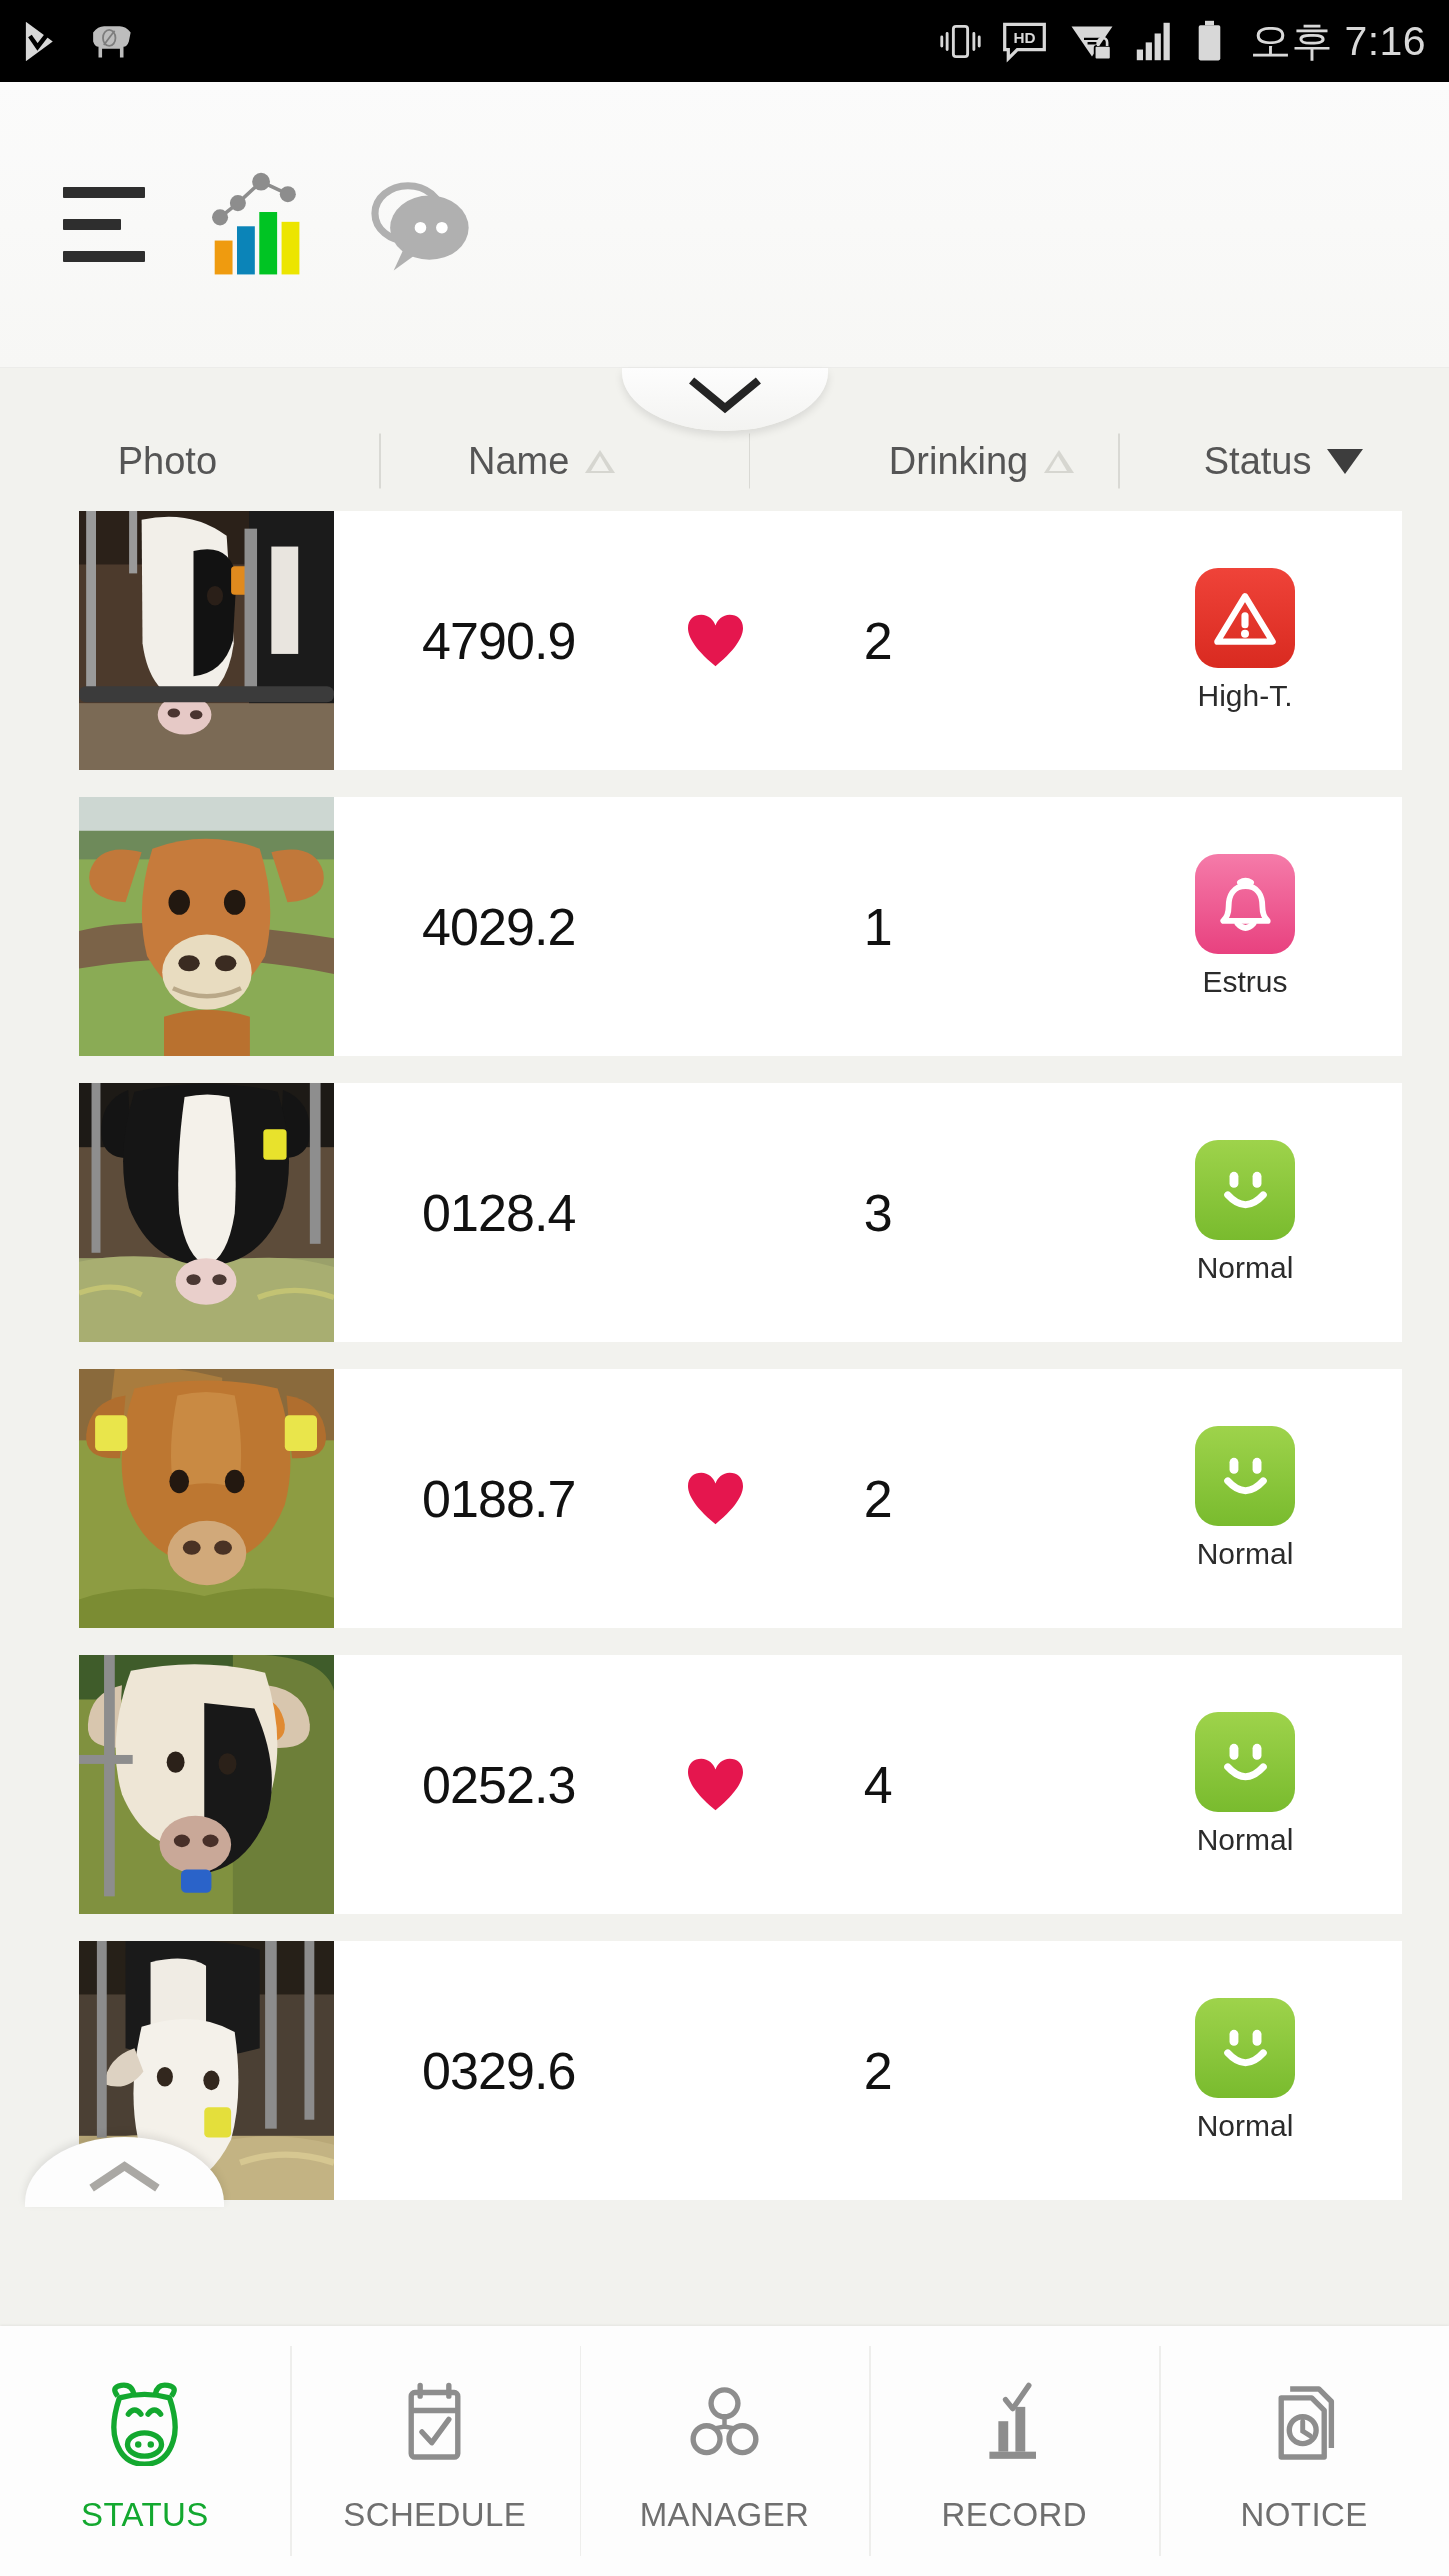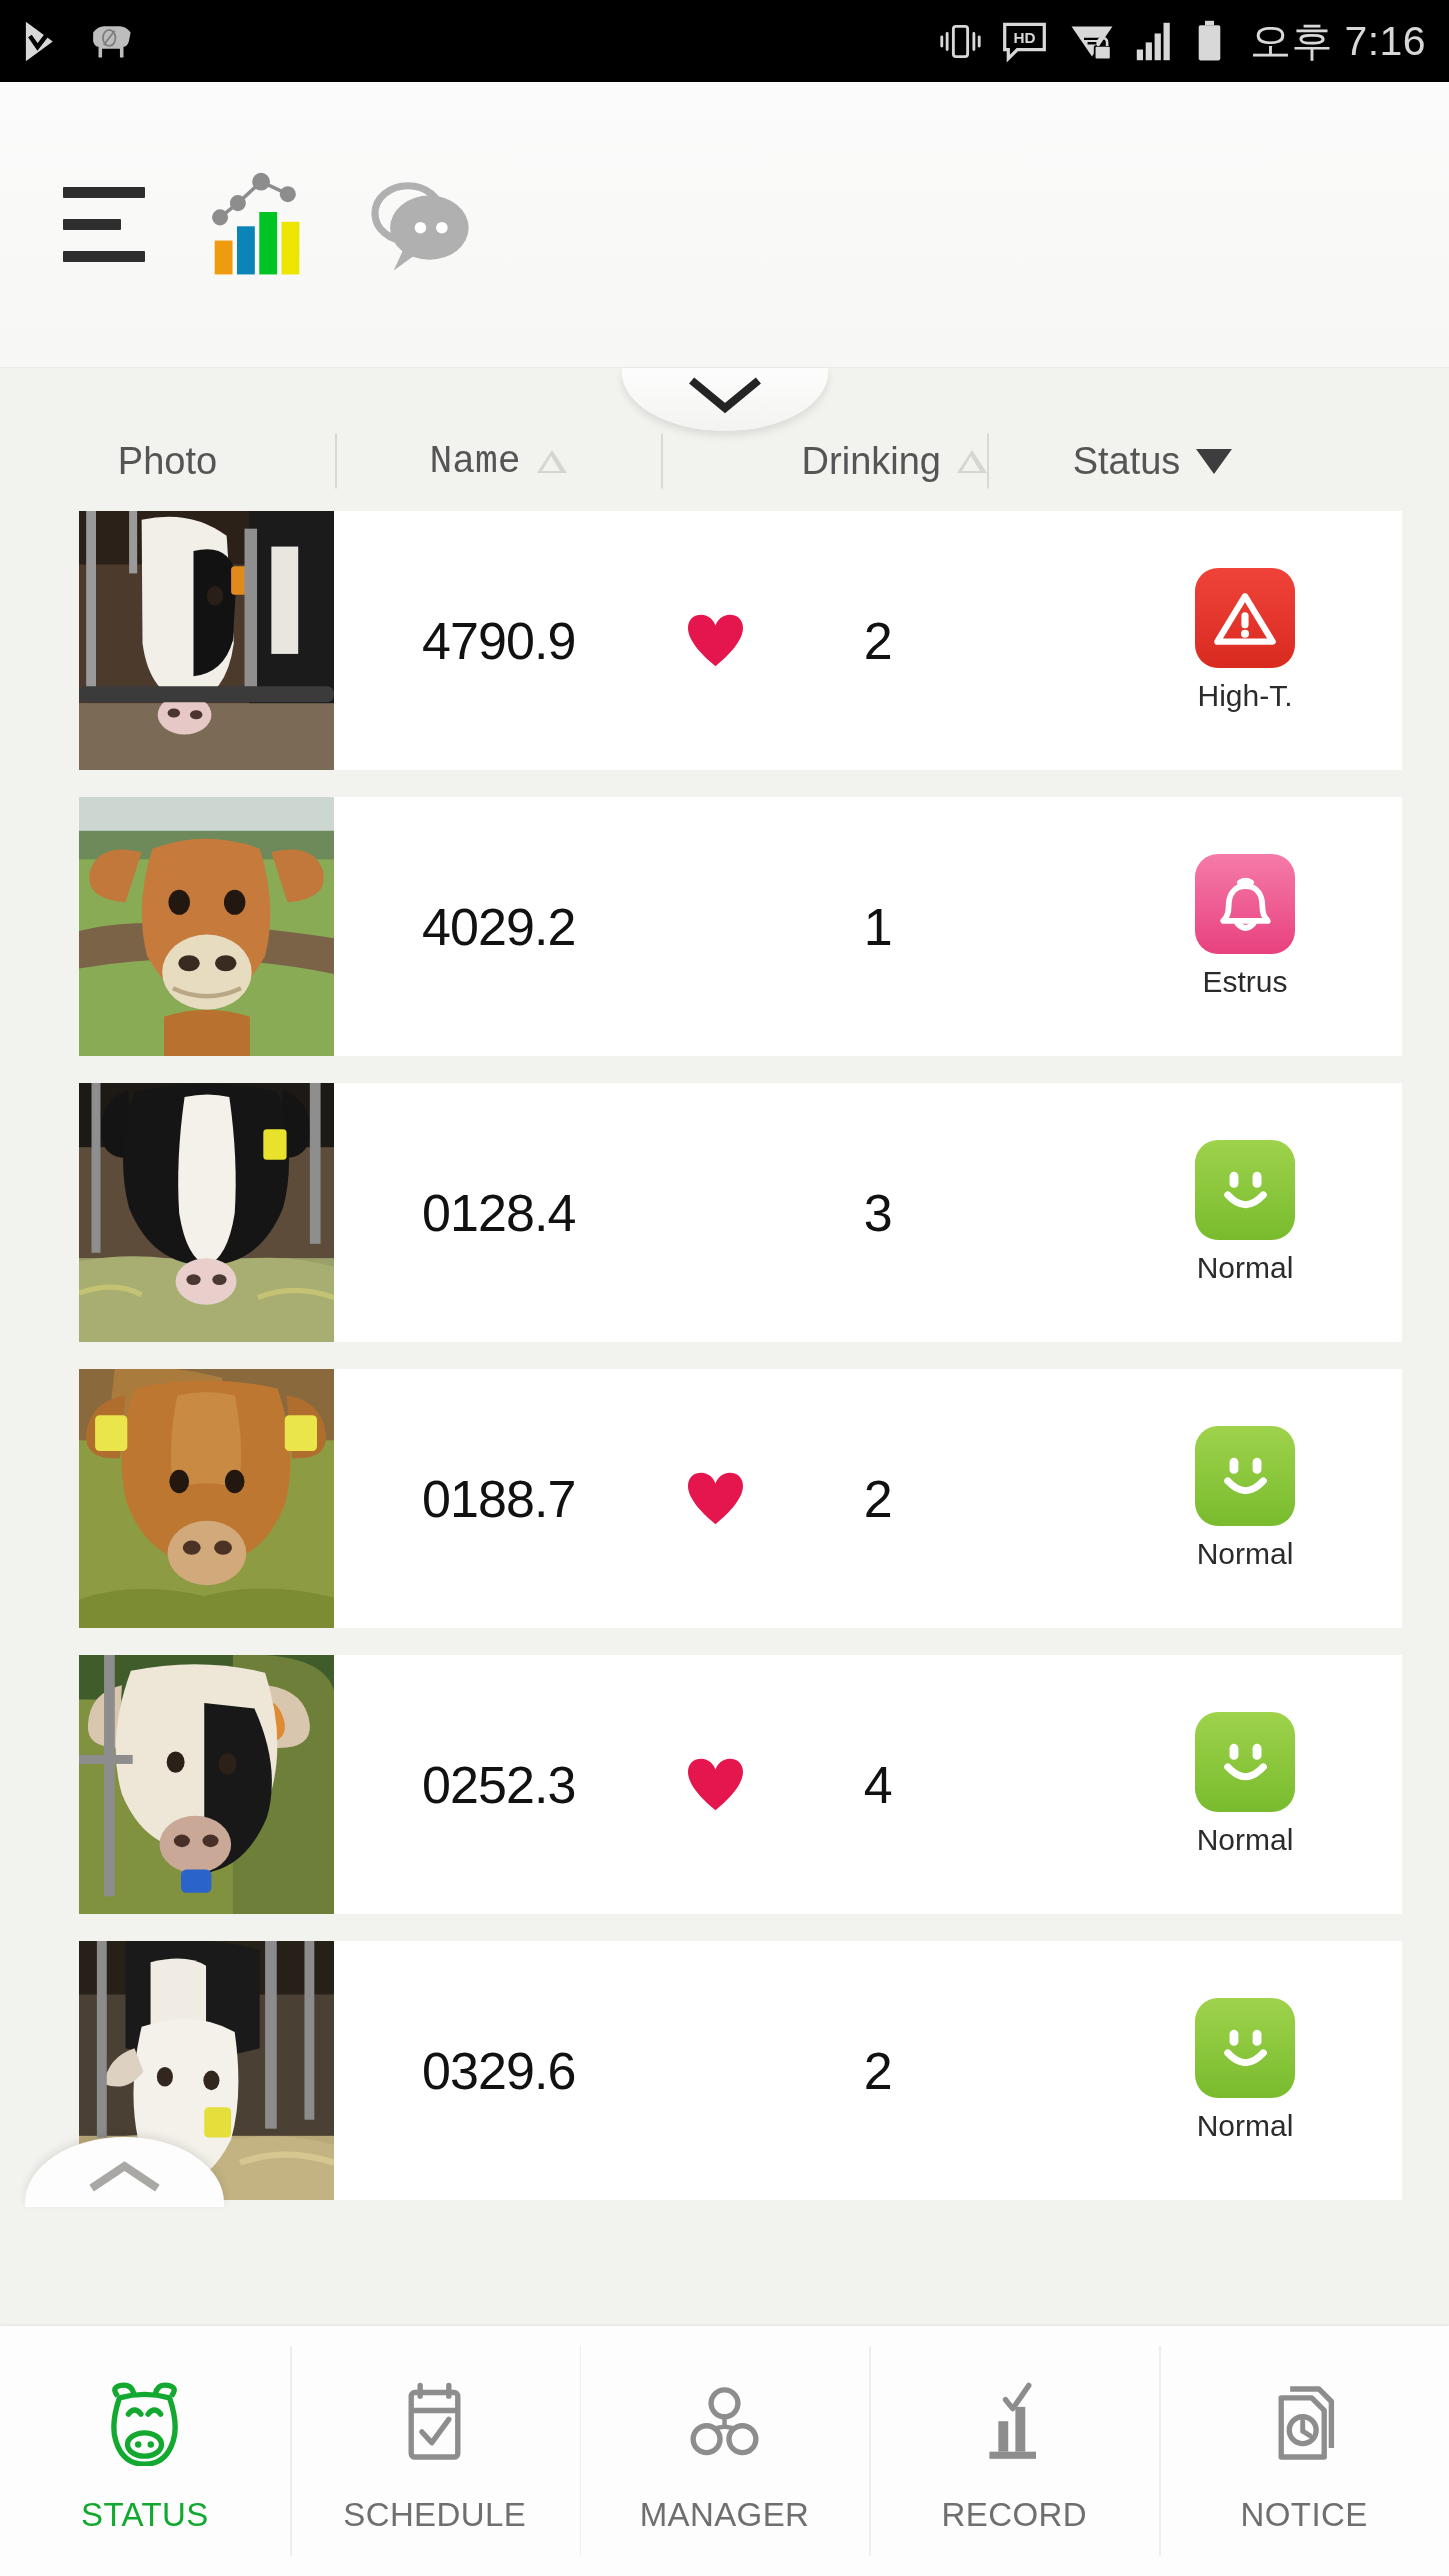--- a/index.html
+++ b/index.html
@@ -118,33 +118,34 @@
     cursor: pointer;
   }
 
   
   .colheads {
     height: 143px;
     display: flex;
     align-items: center;
     background: #f2f2ee;
     padding-top: 43px;
+    gap: 44px;
   }
   .ch {
     display: flex;
     align-items: center;
     justify-content: center;
     gap: 16px;
     color: #555;
     font-size: 38px;
     position: relative;
     cursor: pointer;
   }
   .ch-photo    { width: 335px; }
-  .ch-name     { width: 326px; font-family: Liberation Mono, monospace; }
+  .ch-name     { width: 326px; }
   .ch-drinking { width: 326px; justify-content: flex-end; }
   .ch-status   { width: 331px; }
   .ch + .ch::before {
     content: "";
     position: absolute;
     left: 0;
     top: 50%;
     transform: translateY(-50%);
     width: 1.8px;
     height: 55px;

